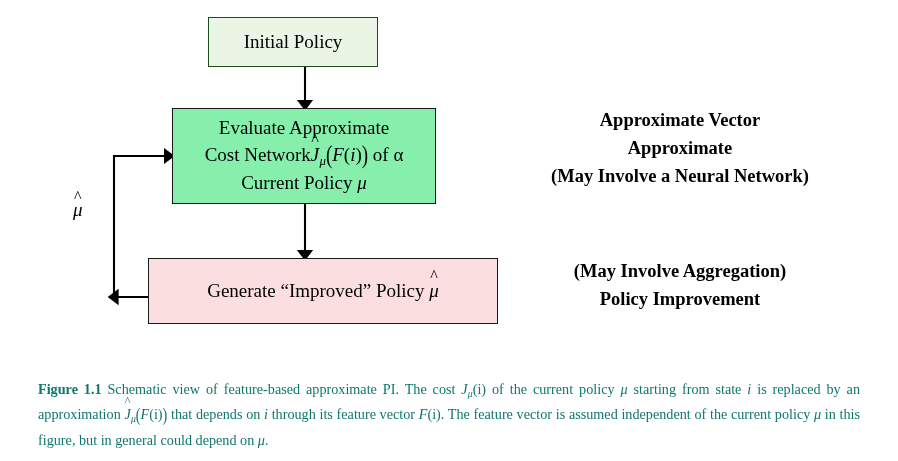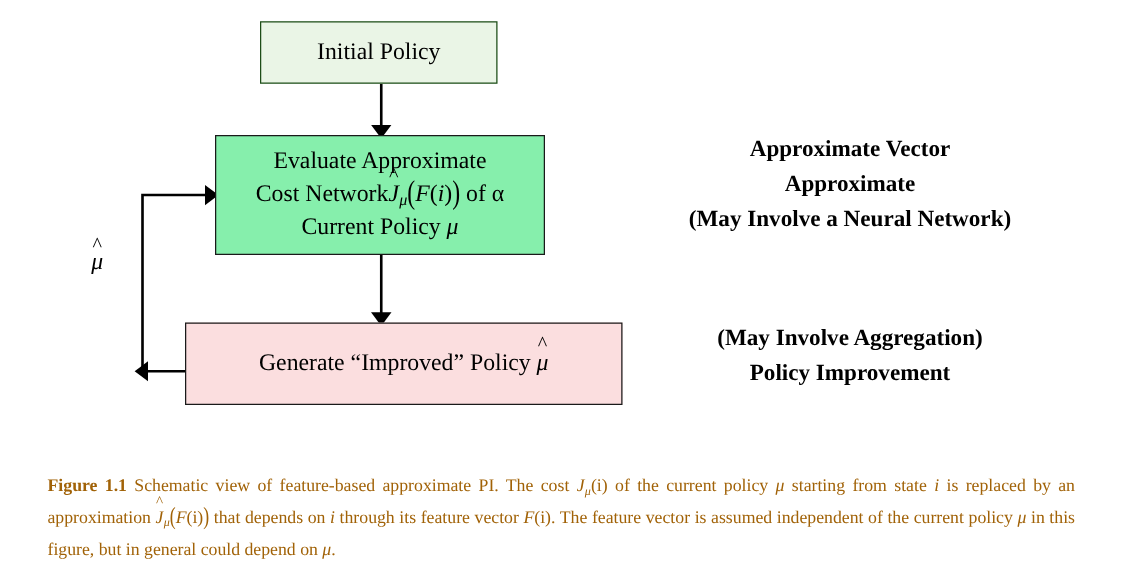--- a/index.html
+++ b/index.html
@@ -34,21 +34,21 @@
     justify-content: center;
     text-align: center;
     overflow: hidden;
     white-space: nowrap;
     line-height: 1.42;
   }
 
   .node-initial {
     left: 208px;
     top: 17px;
-    width: 190px;
+    width: 170px;
     height: 50px;
     background: #eaf5e6;
     border: 1.6px solid #1d4d17;
     font-size: 19px;
   }
 
   .node-evaluate {
     left: 172px;
     top: 108px;
     width: 264px;
@@ -144,21 +144,21 @@
 
   
   .caption {
     position: absolute;
     left: 38px;
     top: 377px;
     width: 822px;
     font-size: 14.2px;
     line-height: 1.78;
     text-align: justify;
-    color: #a16207;
+    color: #0f766e;
   }
   .caption-head {
     font-weight: bold;
   }
 </style>
 </head>
 <body>
 
 <div id="figure-root">
 

